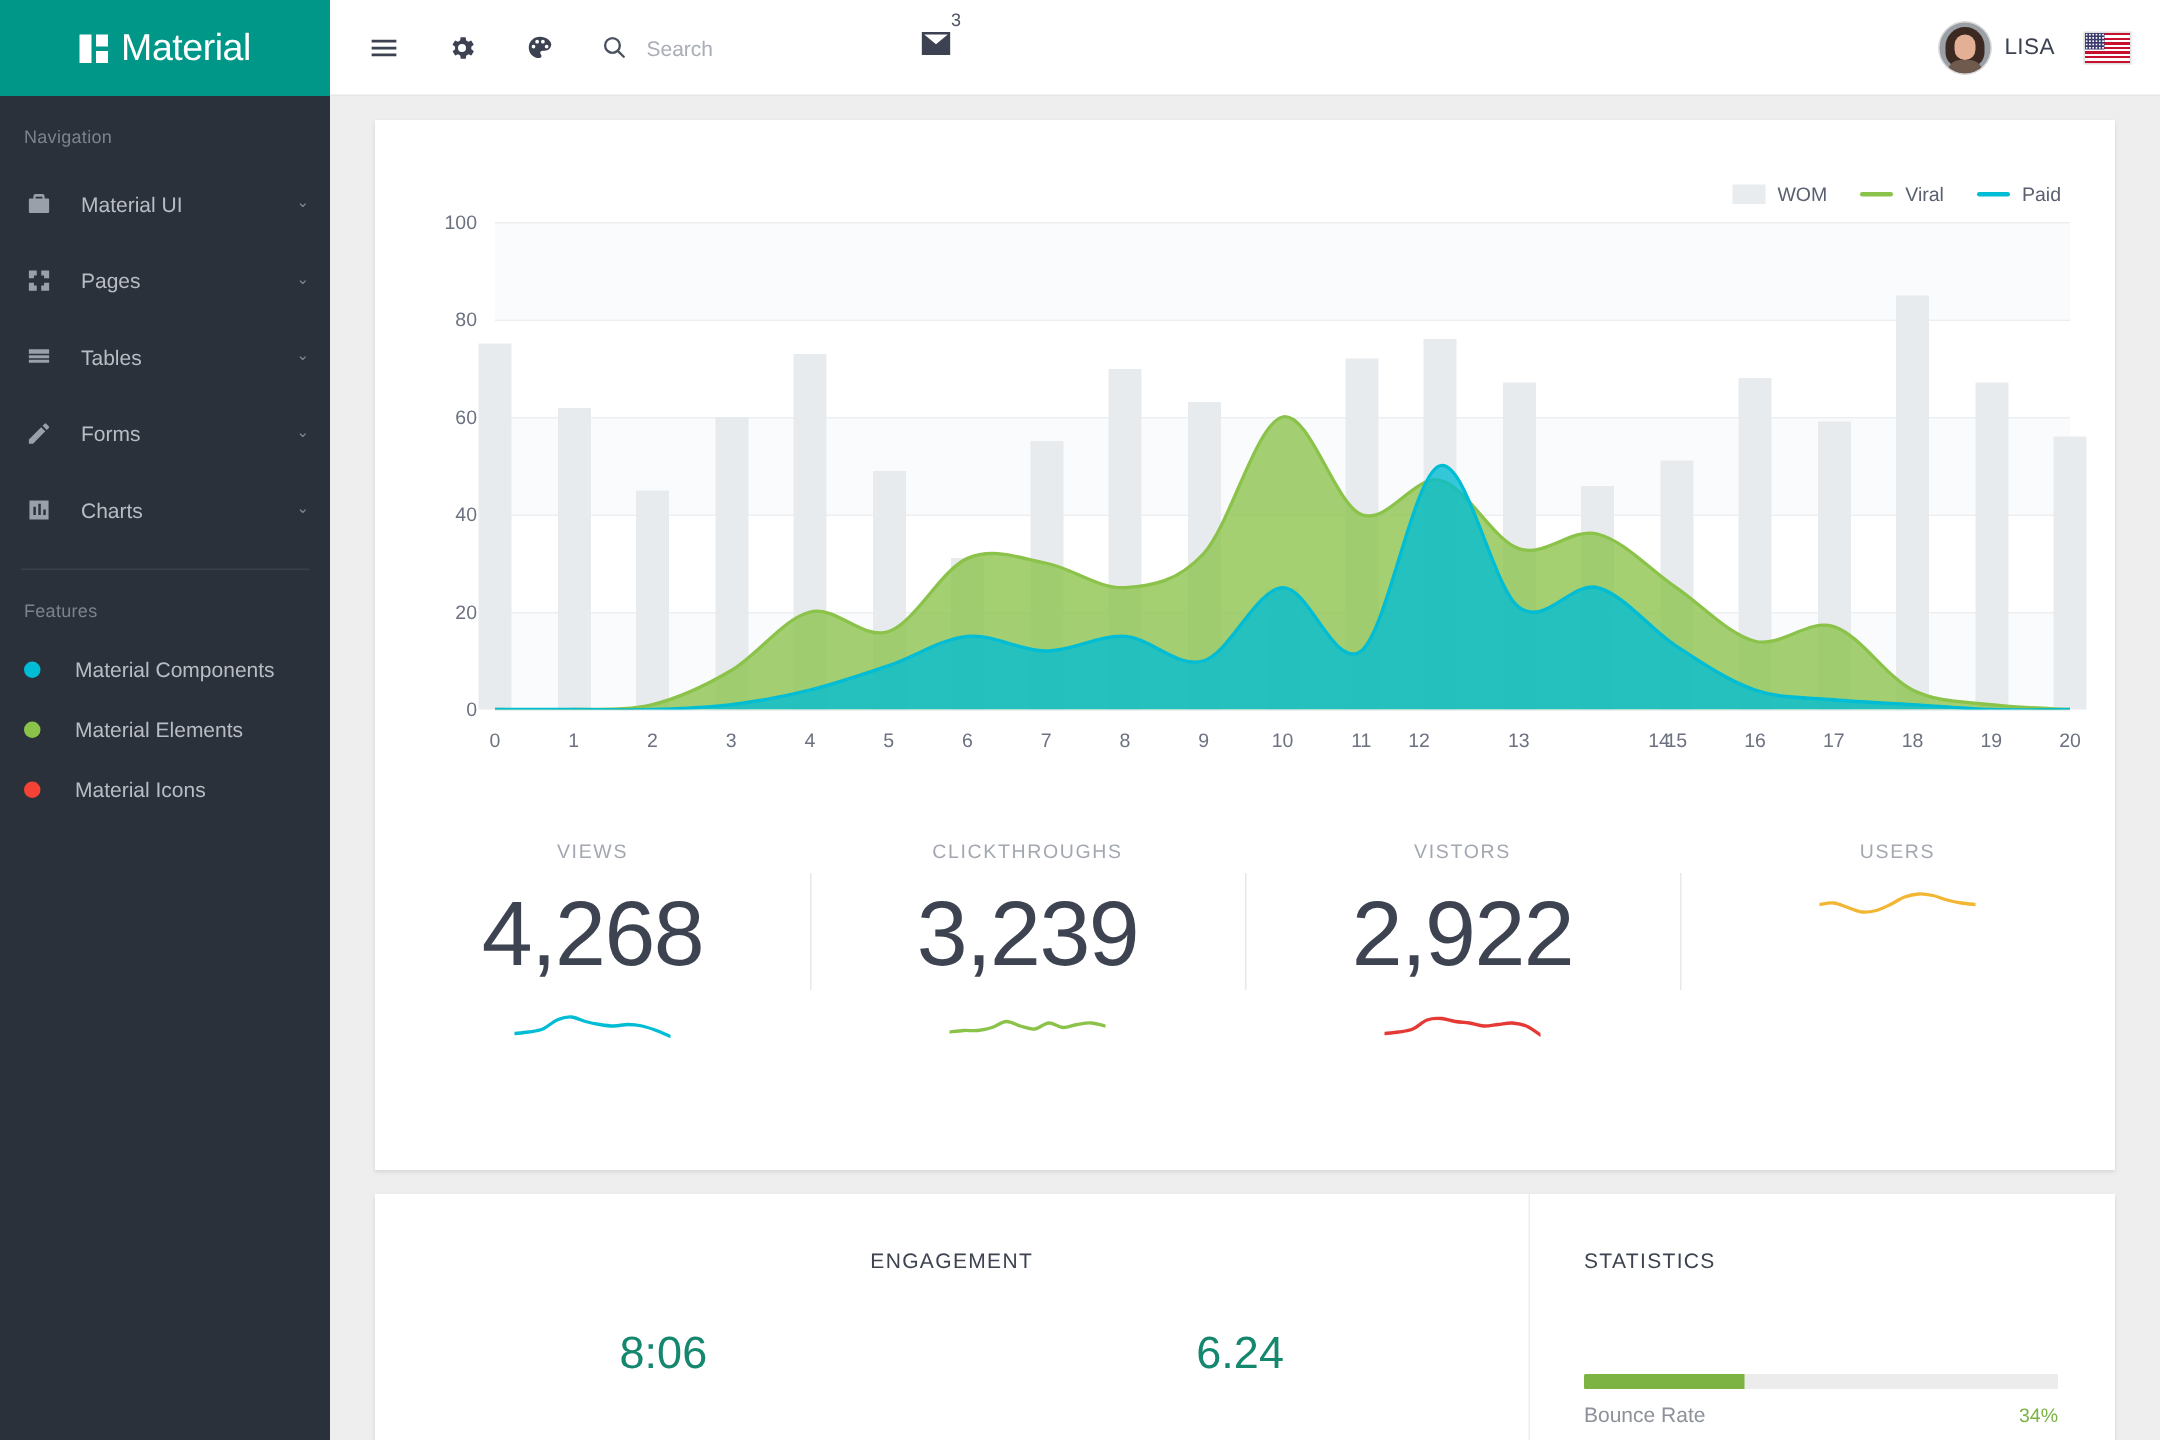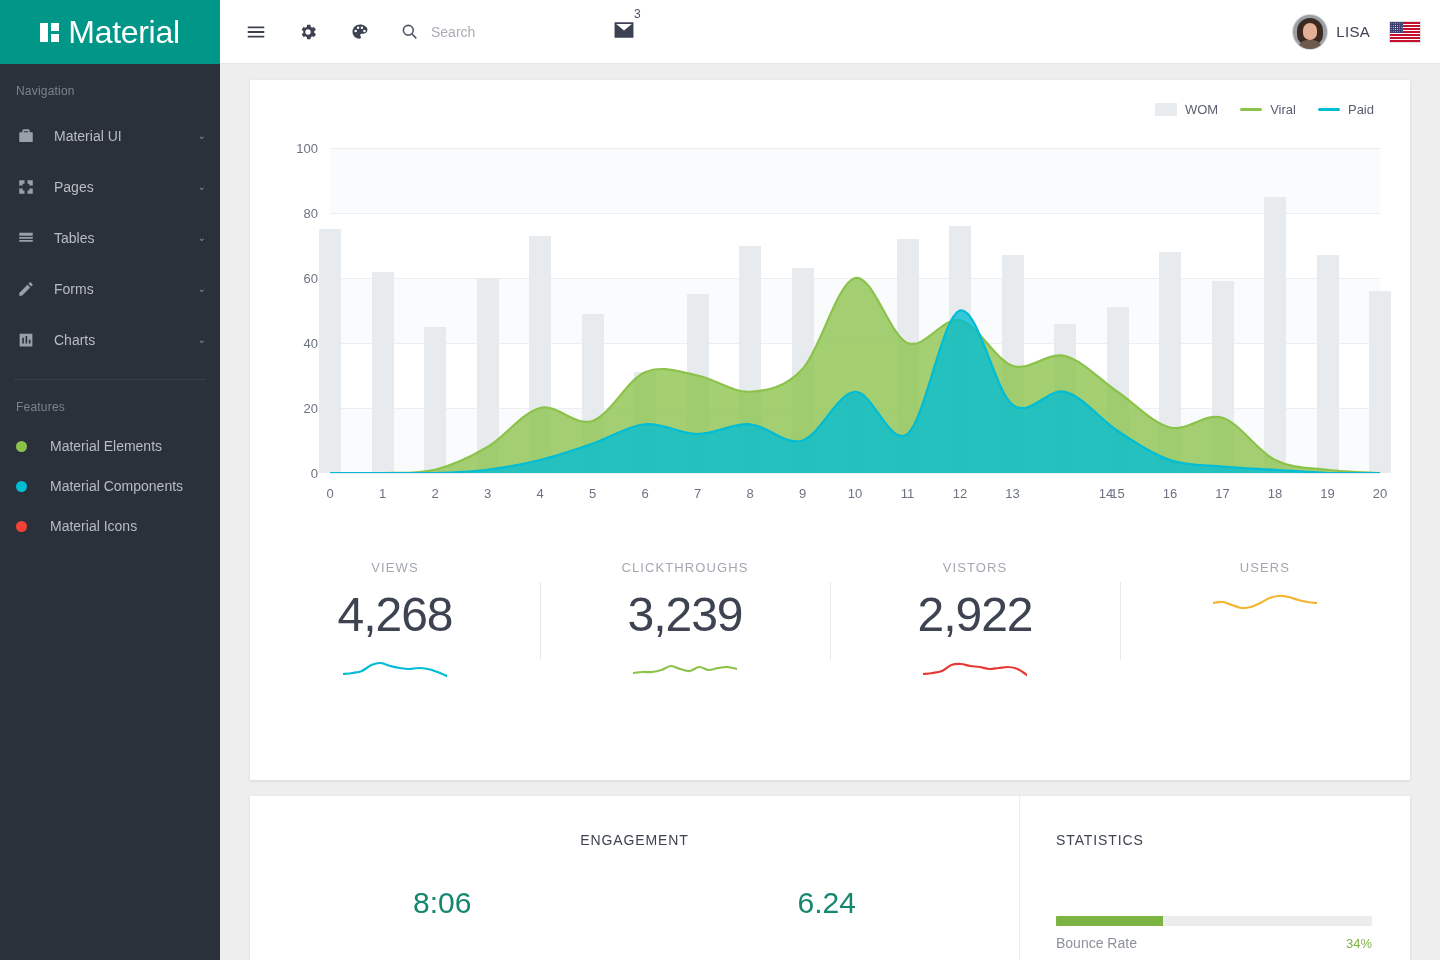--- a/index.html
+++ b/index.html
@@ -23,21 +23,21 @@
     gap: 9px;
   }
   .brand-icon { width: 19px; height: 19px; position: relative; }
   .brand-icon i {
     position: absolute; background: #fff; display: block;
   }
   .brand-icon i.b1 { left: 0; top: 0; width: 8px; height: 19px; }
   .brand-icon i.b2 { left: 11px; top: 0; width: 8px; height: 8px; }
   .brand-icon i.b3 { left: 11px; top: 11px; width: 8px; height: 8px; }
   .brand-text {
-    color: #fff; font-size: 32px; font-weight: 400; letter-spacing: -0.3px;
+    color: #fff; font-size: 25px; font-weight: 400; letter-spacing: -0.3px;
   }
   .nav-section-title {
     color: #7d838d; font-size: 12px;
     padding: 20px 0 12px 16px; letter-spacing: 0.2px;
   }
   .nav-item {
     display: flex; align-items: center;
     height: 51px; padding: 0 14px 0 16px;
     color: #b8bcc3; font-size: 14px; cursor: pointer;
   }
@@ -151,21 +151,21 @@
     box-shadow: 0 1px 3px rgba(0,0,0,0.10);
   }
   #card-top { height: 700px; position: relative; }
 
   
   .legend {
     position: absolute; right: 36px; top: 22px;
     display: flex; align-items: center; gap: 22px;
     font-size: 13px; color: #5a6070;
   }
-  .legend-item { display: flex; align-items: center; gap: 8px; }
+  .legend-item { display: flex; align-items: center; gap: 8px; margin-top: 20px; }
   .lg-swatch-box { width: 22px; height: 13px; background: #e9ecef; }
   .lg-swatch-line { width: 22px; height: 3px; border-radius: 2px; }
 
   
   .chart-area {
     position: absolute; left: 0; top: 58px;
     width: 1160px; height: 400px;
   }
   .plot {
     position: absolute; left: 80px; top: 10px;
@@ -209,21 +209,21 @@
     flex: 1; text-align: center; position: relative; padding: 0 10px;
   }
   .kpi + .kpi::before {
     content: ""; position: absolute; left: 0; top: 22px;
     width: 1px; height: 78px; background: #e8e8e8;
   }
   .kpi-label {
     font-size: 13px; color: #a3a8b0; letter-spacing: 1.1px;
   }
   .kpi-value {
-    font-size: 48px; color: #3d4350; font-weight: 300;
+    font-size: 61px; color: #3d4350; font-weight: 300;
     margin-top: 12px; letter-spacing: -1px;
   }
   .kpi-spark { margin-top: 18px; display: flex; justify-content: center; }
 
   
   #card-bottom { height: 360px; position: relative; }
   .bottom-inner { display: flex; height: 100%; }
   .eng-col {
     flex: 0 0 770px; position: relative; border-right: 1px solid #ededed;
   }
@@ -326,26 +326,26 @@
       </span>
       <span class="nav-label">Charts</span>
       <span class="chev">⌄</span>
     </div>
 
     <div class="nav-divider"></div>
 
     <div class="nav-section-title">Features</div>
 
     <div class="feat-item">
+      <span class="dot" style="background:#00bcd4"></span>
+      <span>Material Components</span>
+    </div>
+    <div class="feat-item">
       <span class="dot" style="background:#8bc34a"></span>
       <span>Material Elements</span>
-    </div>
-    <div class="feat-item">
-      <span class="dot" style="background:#00bcd4"></span>
-      <span>Material Components</span>
     </div>
     <div class="feat-item">
       <span class="dot" style="background:#f44336"></span>
       <span>Material Icons</span>
     </div>
   </aside>
 
   <header class="header">
     <div class="hdr-btn">
       <svg width="22" height="22" viewBox="0 0 24 24" fill="#3c4251">
@@ -470,21 +470,21 @@
             <div class="xlab" style="left: 105px;">2</div>
             <div class="xlab" style="left: 157.5px;">3</div>
             <div class="xlab" style="left: 210px;">4</div>
             <div class="xlab" style="left: 262.5px;">5</div>
             <div class="xlab" style="left: 315px;">6</div>
             <div class="xlab" style="left: 367.5px;">7</div>
             <div class="xlab" style="left: 420px;">8</div>
             <div class="xlab" style="left: 472.5px;">9</div>
             <div class="xlab" style="left: 525px;">10</div>
             <div class="xlab" style="left: 577.5px;">11</div>
-            <div class="xlab" style="left: 630px;">12</div>
+            <div class="xlab" style="left: 616px;">12</div>
             <div class="xlab" style="left: 682.5px;">13</div>
             <div class="xlab" style="left: 776px;">14</div>
             <div class="xlab" style="left: 787.5px;">15</div>
             <div class="xlab" style="left: 840px;">16</div>
             <div class="xlab" style="left: 892.5px;">17</div>
             <div class="xlab" style="left: 945px;">18</div>
             <div class="xlab" style="left: 997.5px;">19</div>
             <div class="xlab" style="left: 1050px;">20</div>
           </div>
       </div>

